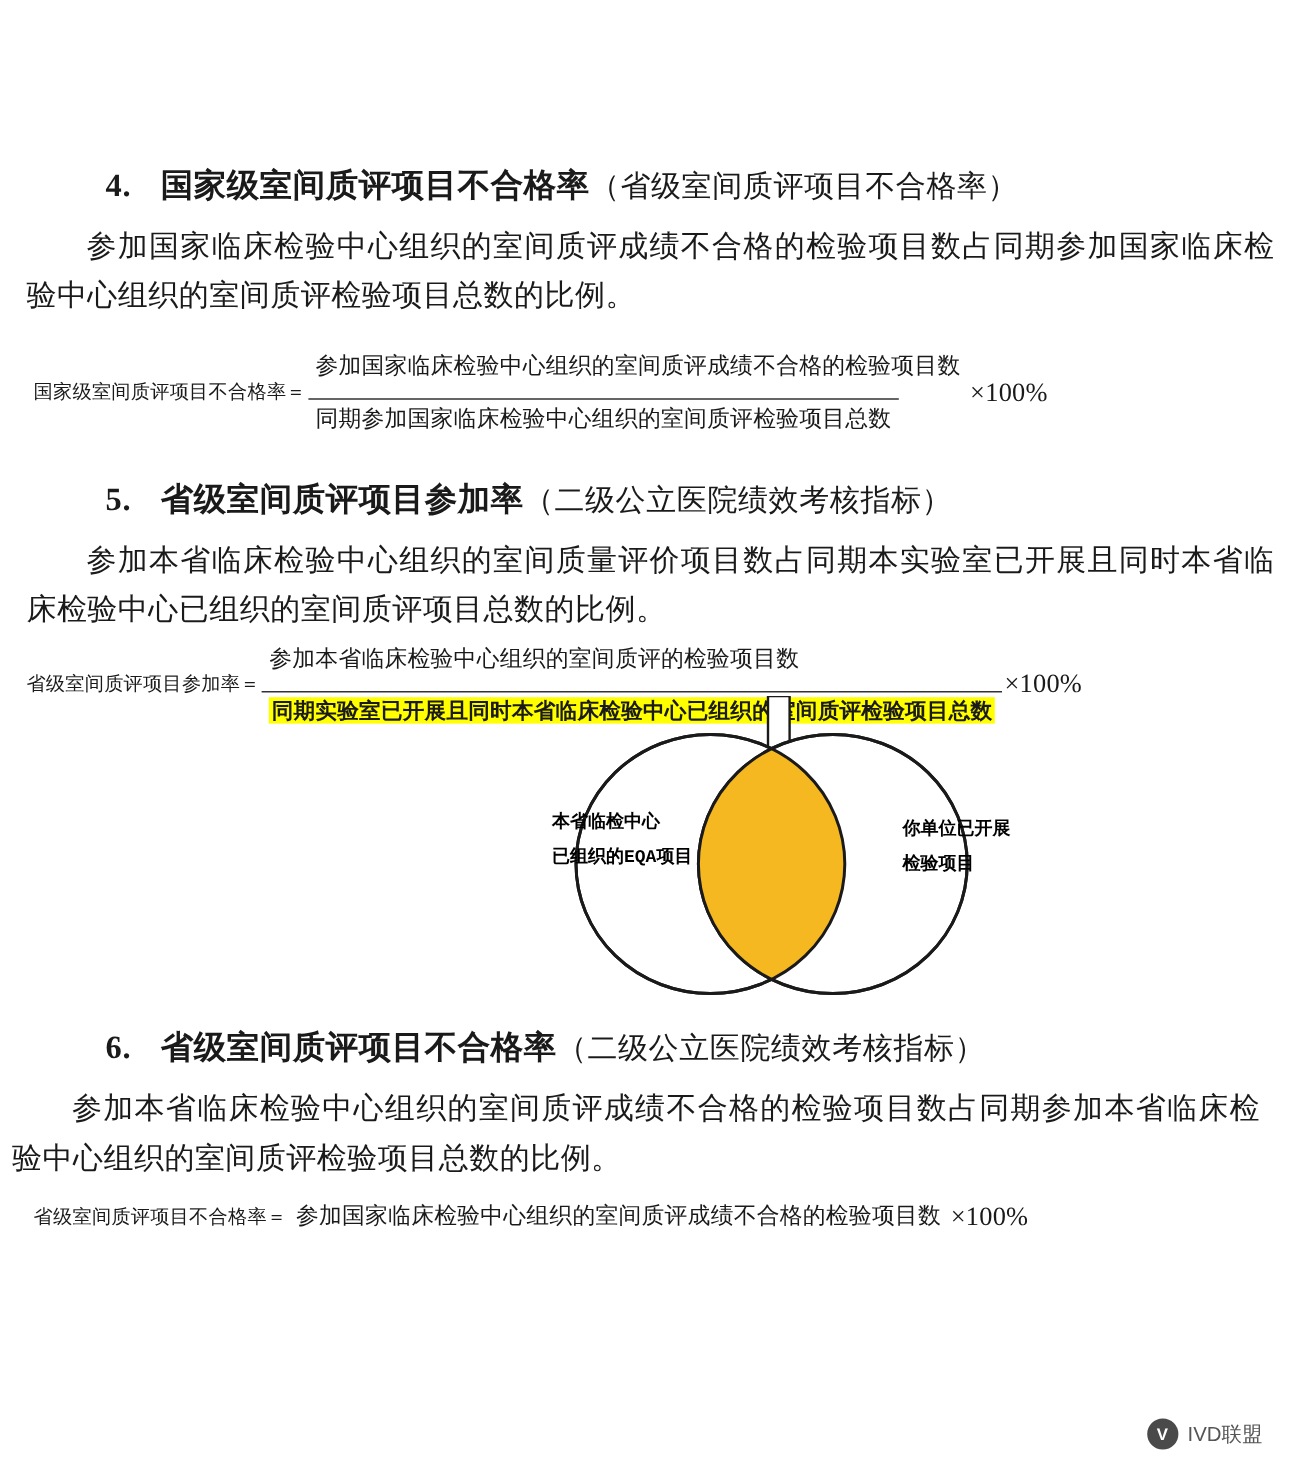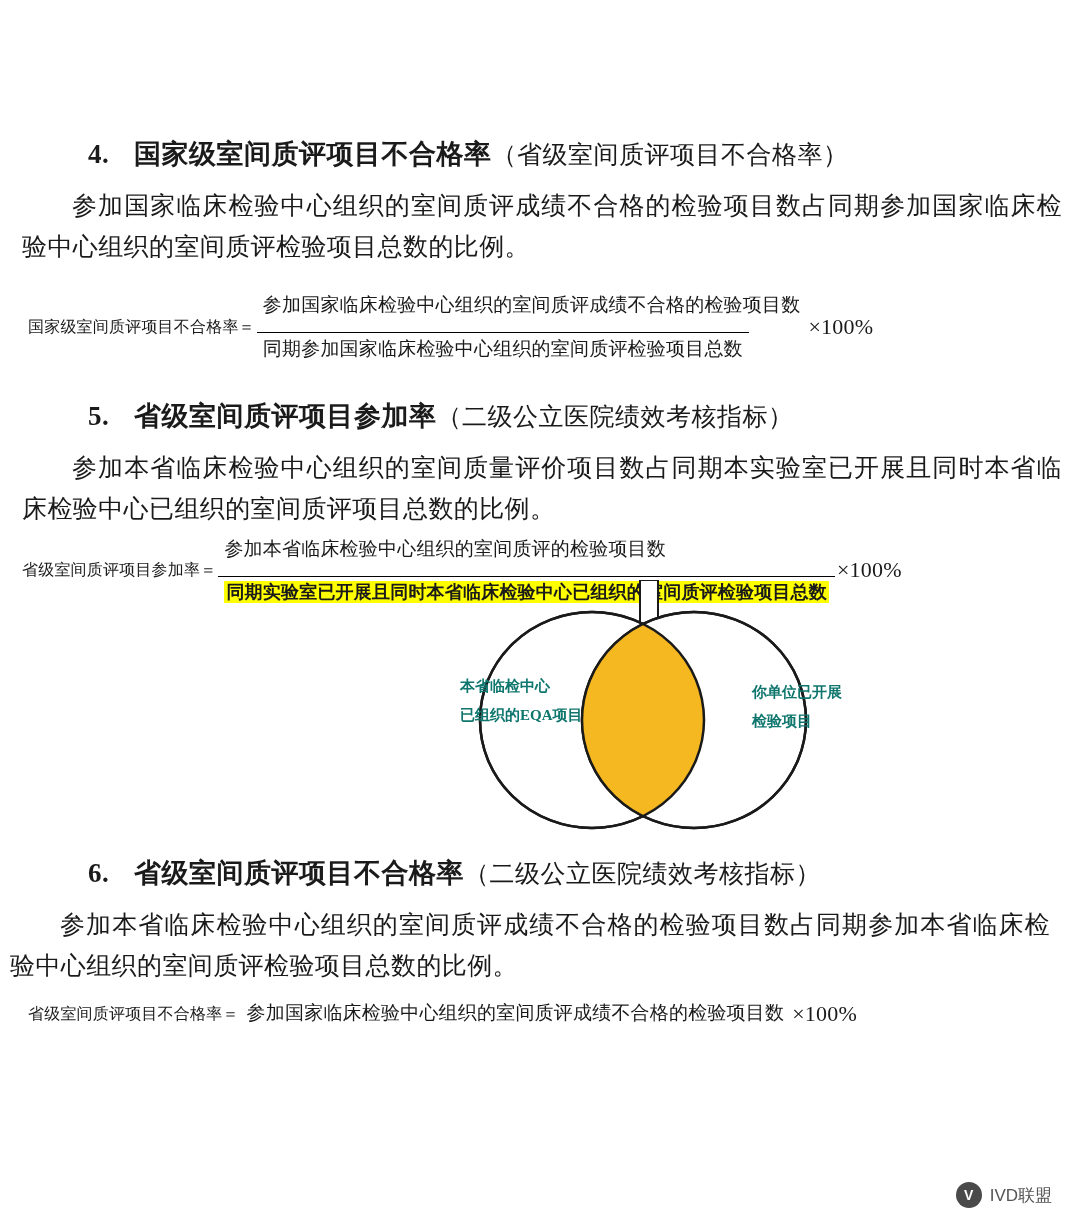--- a/index.html
+++ b/index.html
@@ -109,24 +109,24 @@
   #para-6     { position: absolute; left: 10px;  top: 905px;  width: 1040px; }
   #formula-6  { position: absolute; left: 28px;  top: 1000px; width: 1040px; }
 
   #watermark  { position: absolute; right: 28px; bottom: 22px; }
 
   
   .venn-wrap { position: relative; width: 420px; height: 240px; }
   .venn-svg { position: absolute; left: 0; top: 0; }
   .venn-label {
     position: absolute;
-    font-family: Liberation Serif, serif;
+    font-family: Liberation Mono, monospace;
     font-size: 15px;
     font-weight: bold;
-    color: #0f766e;
+    color: #000000;
     line-height: 1.9;
     white-space: nowrap;
   }
   #venn-label-left  { left: 28px;  top: 72px; }
   #venn-label-right { left: 272px; top: 78px; padding-left: 48px; }
 
   
   #arrow-svg { position: absolute; left: 614px; top: 580px; width: 70px; height: 145px; }
 
   

